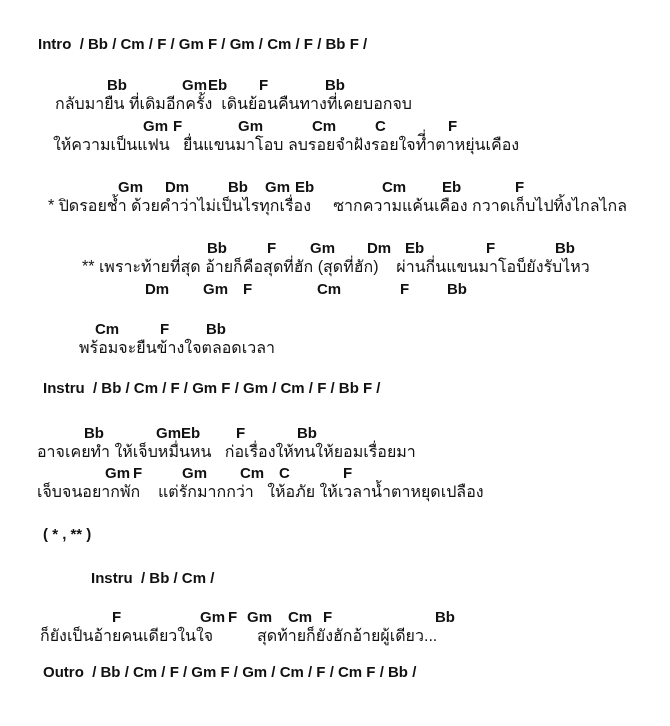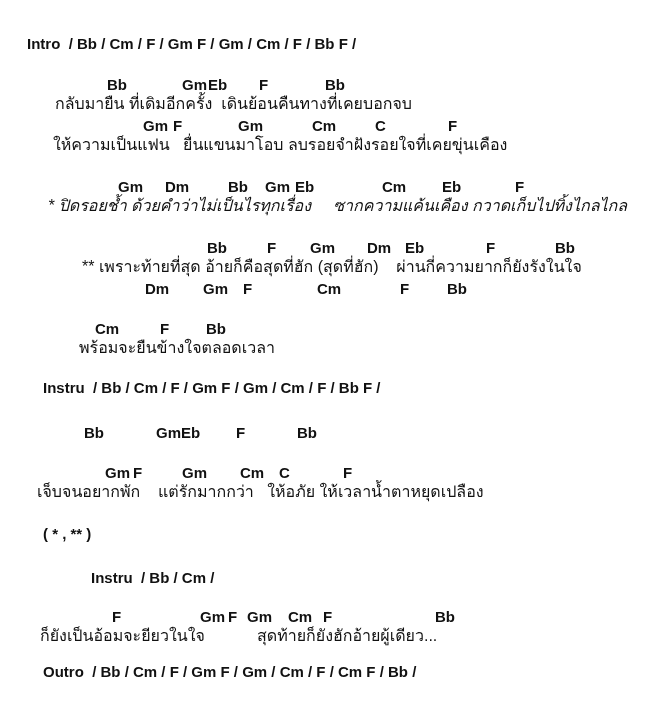--- a/index.html
+++ b/index.html
@@ -39,67 +39,67 @@
     font-size: 16px;
     line-height: 22px;
     color: #111111;
   }
 </style>
 </head>
 <body>
 
 <div class="sheet" id="sheet" style="background: rgb(255, 255, 255); color: rgb(17, 17, 17);">
     <div class="line section-label-line" style="top: 36px;">
-      <span style="left: 27px;">Intro  / Bb / Cm / F / Gm F / Gm / Cm / F / Bb F /</span>
+      <span style="left: 38px;">Intro  / Bb / Cm / F / Gm F / Gm / Cm / F / Bb F /</span>
     </div>
     <div class="line chord-row" style="top: 77px;">
       <span style="left: 107px;">Bb</span>
       <span style="left: 182px;">Gm</span>
       <span style="left: 208px;">Eb</span>
       <span style="left: 259px;">F</span>
       <span style="left: 325px;">Bb</span>
     </div>
     <div class="line lyric-row" style="top: 93px; text-align: right;">
       <span style="left: 55px;">กลับมายืน ที่เดิมอีกครั้ง  เดินย้อนคืนทางที่เคยบอกจบ</span>
     </div>
     <div class="line chord-row" style="top: 118px;">
       <span style="left: 143px;">Gm</span>
       <span style="left: 173px;">F</span>
       <span style="left: 238px;">Gm</span>
       <span style="left: 312px;">Cm</span>
       <span style="left: 375px;">C</span>
       <span style="left: 448px;">F</span>
     </div>
     <div class="line lyric-row" style="top: 134px;">
-      <span style="left: 53px;">ให้ความเป็นแฟน   ยื่นแขนมาโอบ ลบรอยจำฝังรอยใจที่เคยขุ่นเคือง</span>
+      <span style="left: 53px;">ให้ความเป็นแฟน   ยื่นแขนมาโอบ ลบรอยจำฝังรอยใจที่ำตาหยุ่นเคือง</span>
     </div>
     <div class="line chord-row" style="top: 179px;">
       <span style="left: 118px;">Gm</span>
       <span style="left: 165px;">Dm</span>
       <span style="left: 228px;">Bb</span>
       <span style="left: 265px;">Gm</span>
       <span style="left: 295px;">Eb</span>
       <span style="left: 382px;">Cm</span>
       <span style="left: 442px;">Eb</span>
       <span style="left: 515px;">F</span>
     </div>
-    <div class="line lyric-row" style="top: 195px; font-style: italic;">
+    <div class="line lyric-row" style="top: 195px;">
       <span style="left: 48px;">* ปิดรอยช้ำ ด้วยคำว่าไม่เป็นไรทุกเรื่อง     ซากความแค้นเคือง กวาดเก็บไปทิ้งไกลไกล</span>
     </div>
     <div class="line chord-row" style="top: 240px;">
       <span style="left: 207px;">Bb</span>
       <span style="left: 267px;">F</span>
       <span style="left: 310px;">Gm</span>
       <span style="left: 367px;">Dm</span>
       <span style="left: 405px;">Eb</span>
       <span style="left: 486px;">F</span>
       <span style="left: 555px;">Bb</span>
     </div>
     <div class="line lyric-row" style="top: 256px;">
-      <span style="left: 82px;">** เพราะท้ายที่สุด อ้ายก็คือสุดที่ฮัก (สุดที่ฮัก)    ผ่านกี่ความยากก็ยังรังในใจ</span>
+      <span style="left: 82px;">** เพราะท้ายที่สุด อ้ายก็คือสุดที่ฮัก (สุดที่ฮัก)    ผ่านกี่นแขนมาโอบ็ยังรับไหว</span>
     </div>
     <div class="line chord-row" style="top: 281px;">
       <span style="left: 145px;">Dm</span>
       <span style="left: 203px;">Gm</span>
       <span style="left: 243px;">F</span>
       <span style="left: 317px;">Cm</span>
       <span style="left: 400px;">F</span>
       <span style="left: 447px;">Bb</span>
     </div>
     <div class="line chord-row" style="top: 321px;">
@@ -112,20 +112,23 @@
     </div>
     <div class="line section-label-line" style="top: 380px;">
       <span style="left: 43px;">Instru  / Bb / Cm / F / Gm F / Gm / Cm / F / Bb F /</span>
     </div>
     <div class="line chord-row" style="top: 425px;">
       <span style="left: 84px;">Bb</span>
       <span style="left: 156px;">Gm</span>
       <span style="left: 181px;">Eb</span>
       <span style="left: 236px;">F</span>
       <span style="left: 297px;">Bb</span>
+    </div>
+    <div class="line lyric-row" style="top: 441px;">
+      <span style="left: 37px;">อาจเคยทำ ให้เจ็บหมื่นหน   ก่อเรื่องให้ทนให้ยอมเรื่อยมา</span>
     </div>
     <div class="line chord-row" style="top: 465px;">
       <span style="left: 105px;">Gm</span>
       <span style="left: 133px;">F</span>
       <span style="left: 182px;">Gm</span>
       <span style="left: 240px;">Cm</span>
       <span style="left: 279px;">C</span>
       <span style="left: 343px;">F</span>
     </div>
     <div class="line lyric-row" style="top: 481px;">
@@ -140,19 +143,19 @@
     <div class="line chord-row" style="top: 609px;">
       <span style="left: 112px;">F</span>
       <span style="left: 200px;">Gm</span>
       <span style="left: 228px;">F</span>
       <span style="left: 247px;">Gm</span>
       <span style="left: 288px;">Cm</span>
       <span style="left: 323px;">F</span>
       <span style="left: 435px;">Bb</span>
     </div>
     <div class="line lyric-row" style="top: 625px;">
-      <span style="left: 40px;">ก็ยังเป็นอ้อมจะยียวในใจ</span>
+      <span style="left: 40px;">ก็ยังเป็นอ้ายคนเดียวในใจ</span>
       <span style="left: 257px;">สุดท้ายก็ยังฮักอ้ายผู้เดียว...</span>
     </div>
     <div class="line section-label-line" style="top: 664px; padding-left: 23px;">
       <span style="left: 43px;">Outro  / Bb / Cm / F / Gm F / Gm / Cm / F / Cm F / Bb /</span>
     </div>
   </div>
 
 </body></html>

